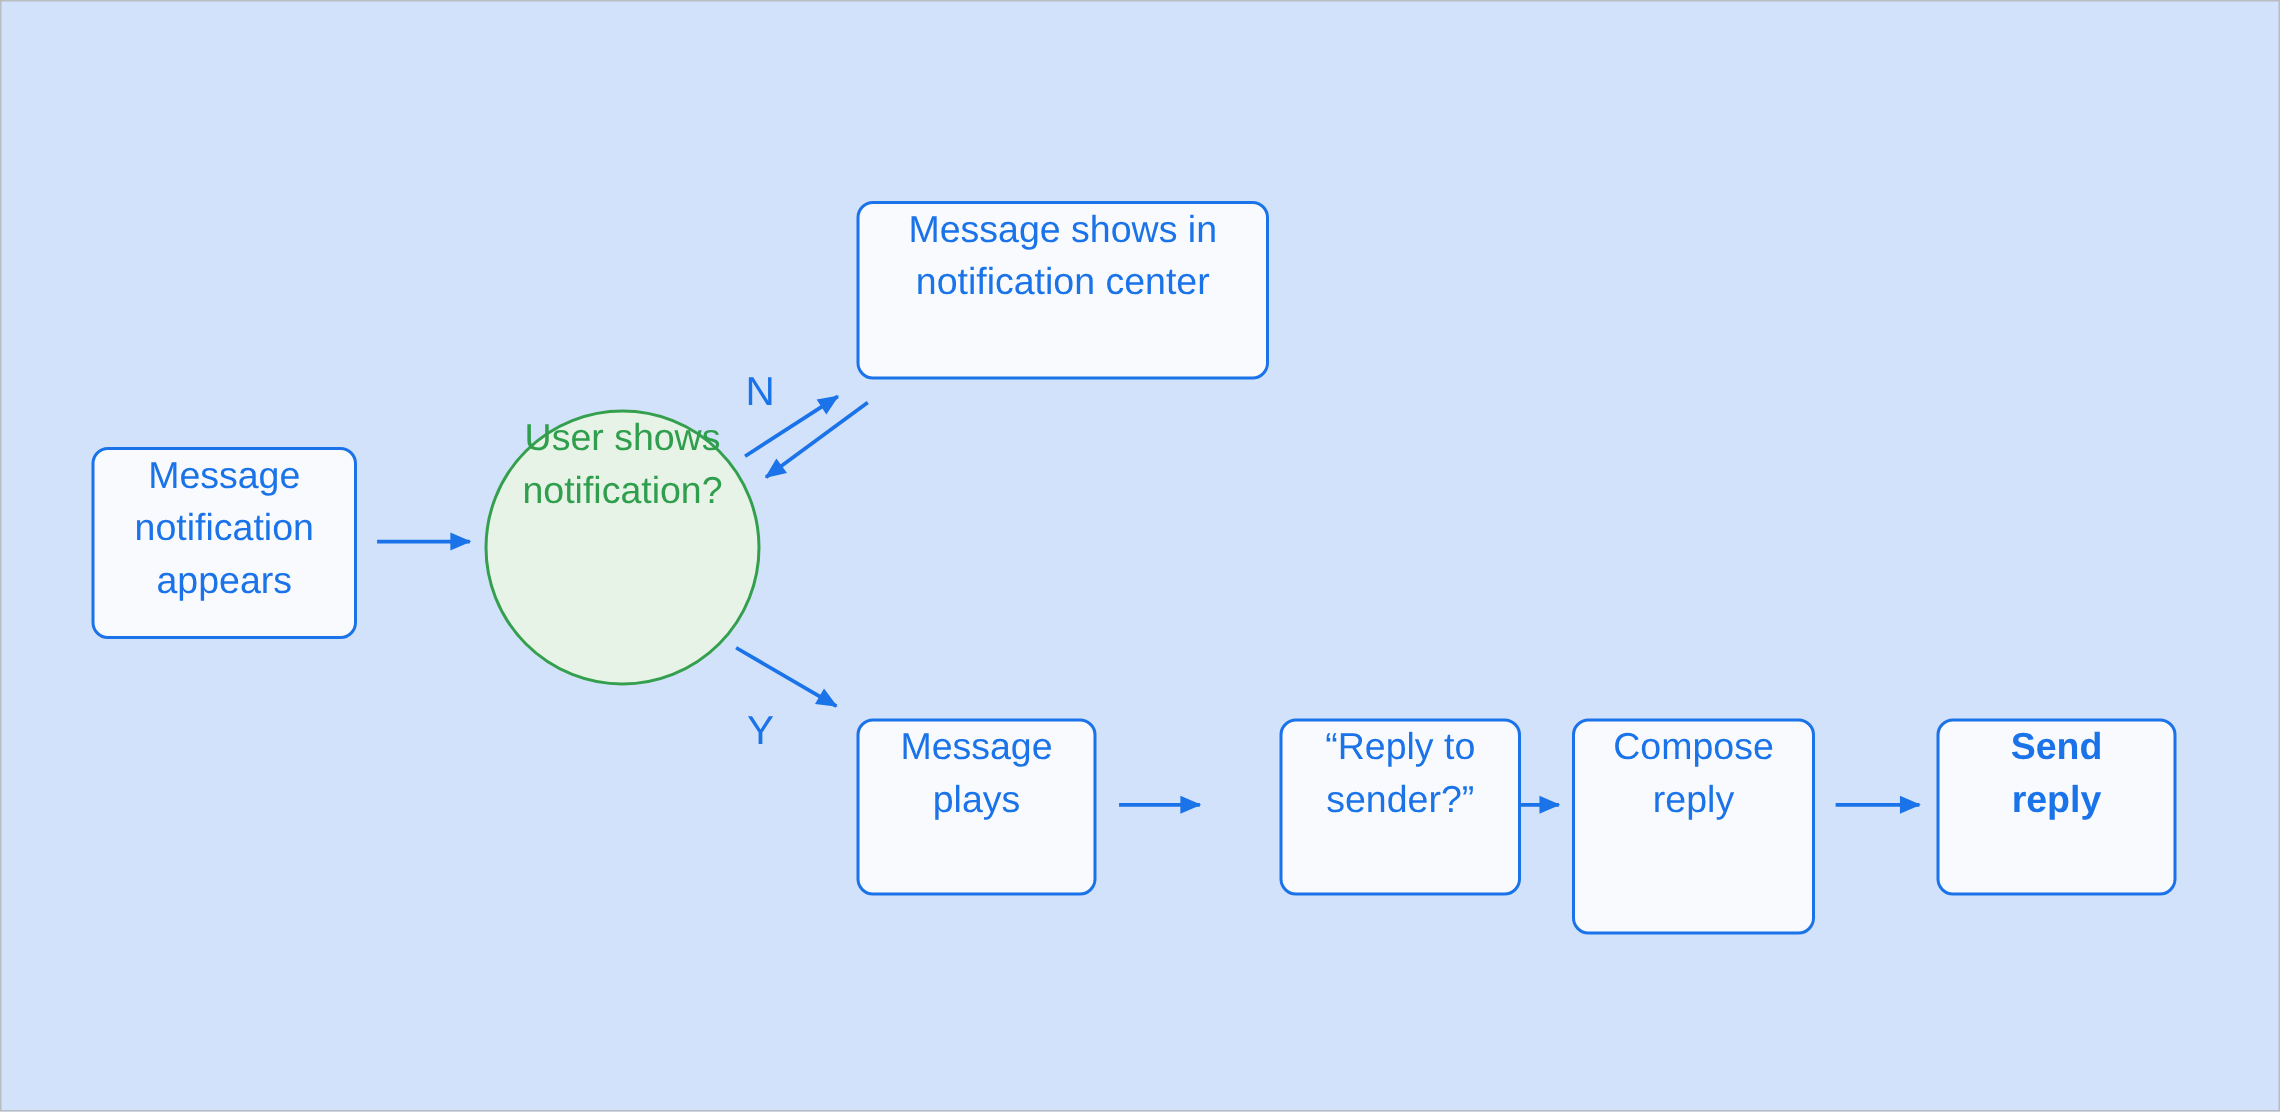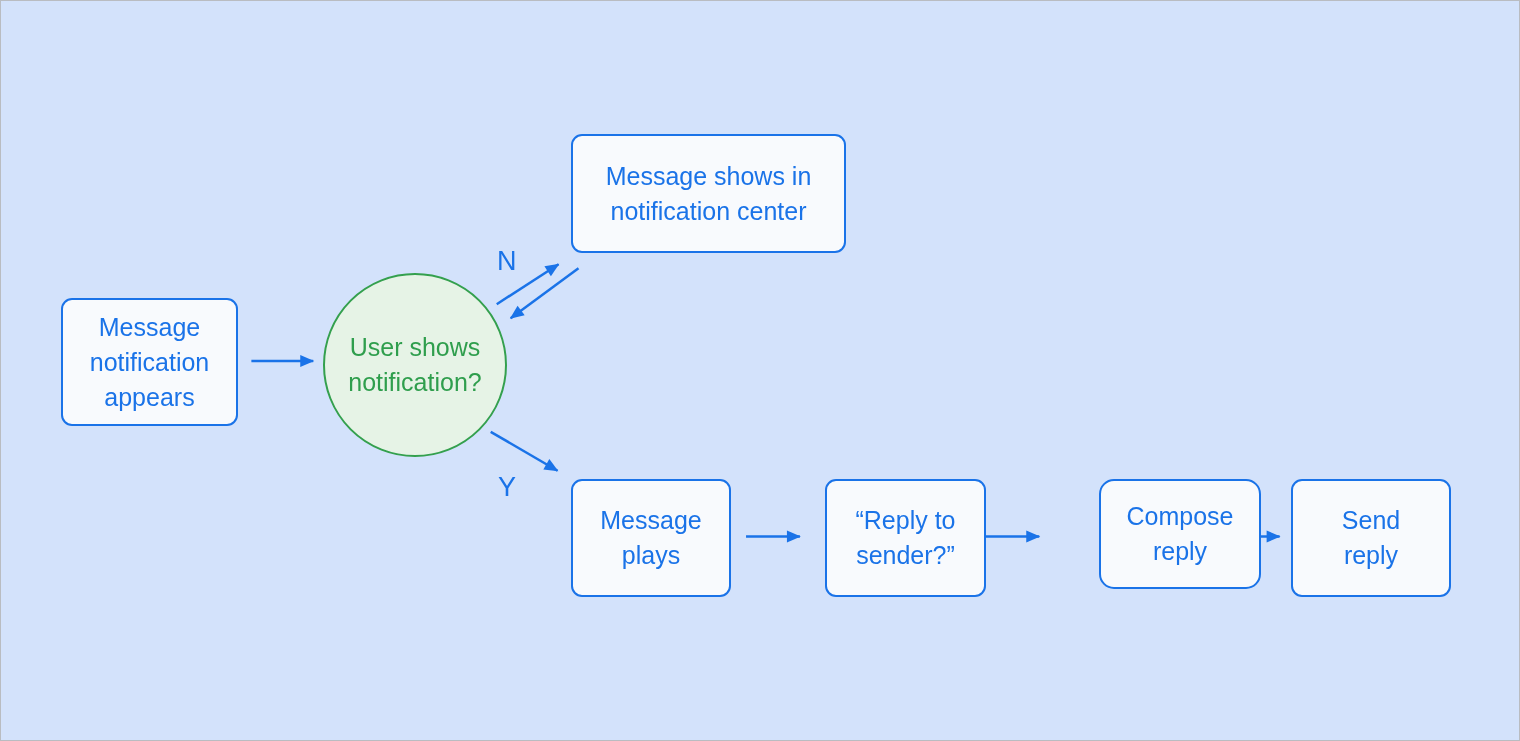--- a/index.html
+++ b/index.html
@@ -26,21 +26,20 @@
   .edges line {
     stroke: var(--connector, #1a73e8);
     stroke-width: 2.5;
   }
   .edges marker path {
     fill: var(--connector, #1a73e8);
   }
   .node {
     position: absolute;
     display: flex;
-    align-items: center;
     justify-content: center;
     text-align: center;
     box-sizing: border-box;
   }
   .rect {
     background: var(--process-fill, #f8fafd);
     border: 2px solid var(--process-border, #1a73e8);
     border-radius: 11px;
     color: var(--process-text, #1a73e8);
   }
@@ -96,31 +95,31 @@
   <div class="node rect" style="left:570px; top:133px; width:275px; height:119px;">
     <span class="node-label">Message shows in
 notification center</span>
   </div>
 
   <div class="node rect" style="left:570px; top:478px; width:160px; height:118px;">
     <span class="node-label">Message
 plays</span>
   </div>
 
-  <div class="node rect" style="left:824px; top:478px; width:161px; height:118px;">
+  <div class="node rect" style="left:852px; top:478px; width:161px; height:118px;">
     <span class="node-label">“Reply to
 sender?”</span>
   </div>
 
-  <div class="node rect" style="left:1098px; top:478px; width:162px; height:110px;border-radius:15px;">
+  <div class="node rect" style="left:1047px; top:478px; width:162px; height:144px;">
     <span class="node-label">Compose
 reply</span>
   </div>
 
-  <div class="node rect" style="left:1290px; top:478px; width:160px; height:118px;">
+  <div class="node rect" style="left:1290px; top:478px; width:160px; height:118px;font-weight:bold;">
     <span class="node-label">Send
 reply</span>
   </div>
 
   <div class="edge-label" style="left:496px; top:247px;">N</div>
 
   <div class="edge-label" style="left:497px; top:473px;">Y</div>
 
 </div>
 

